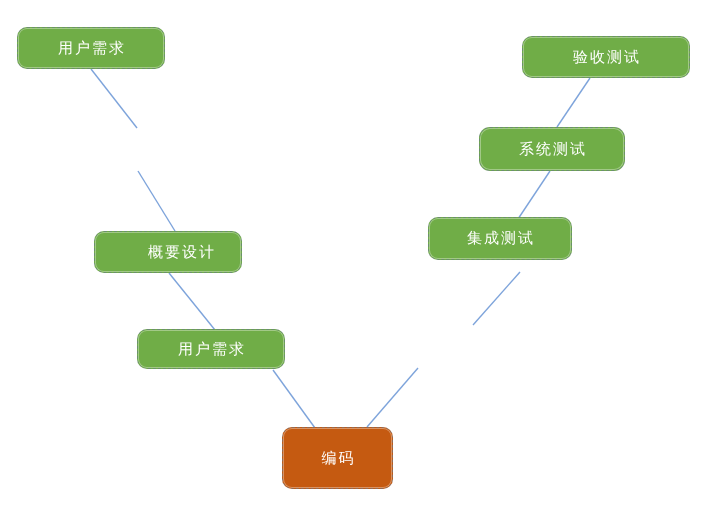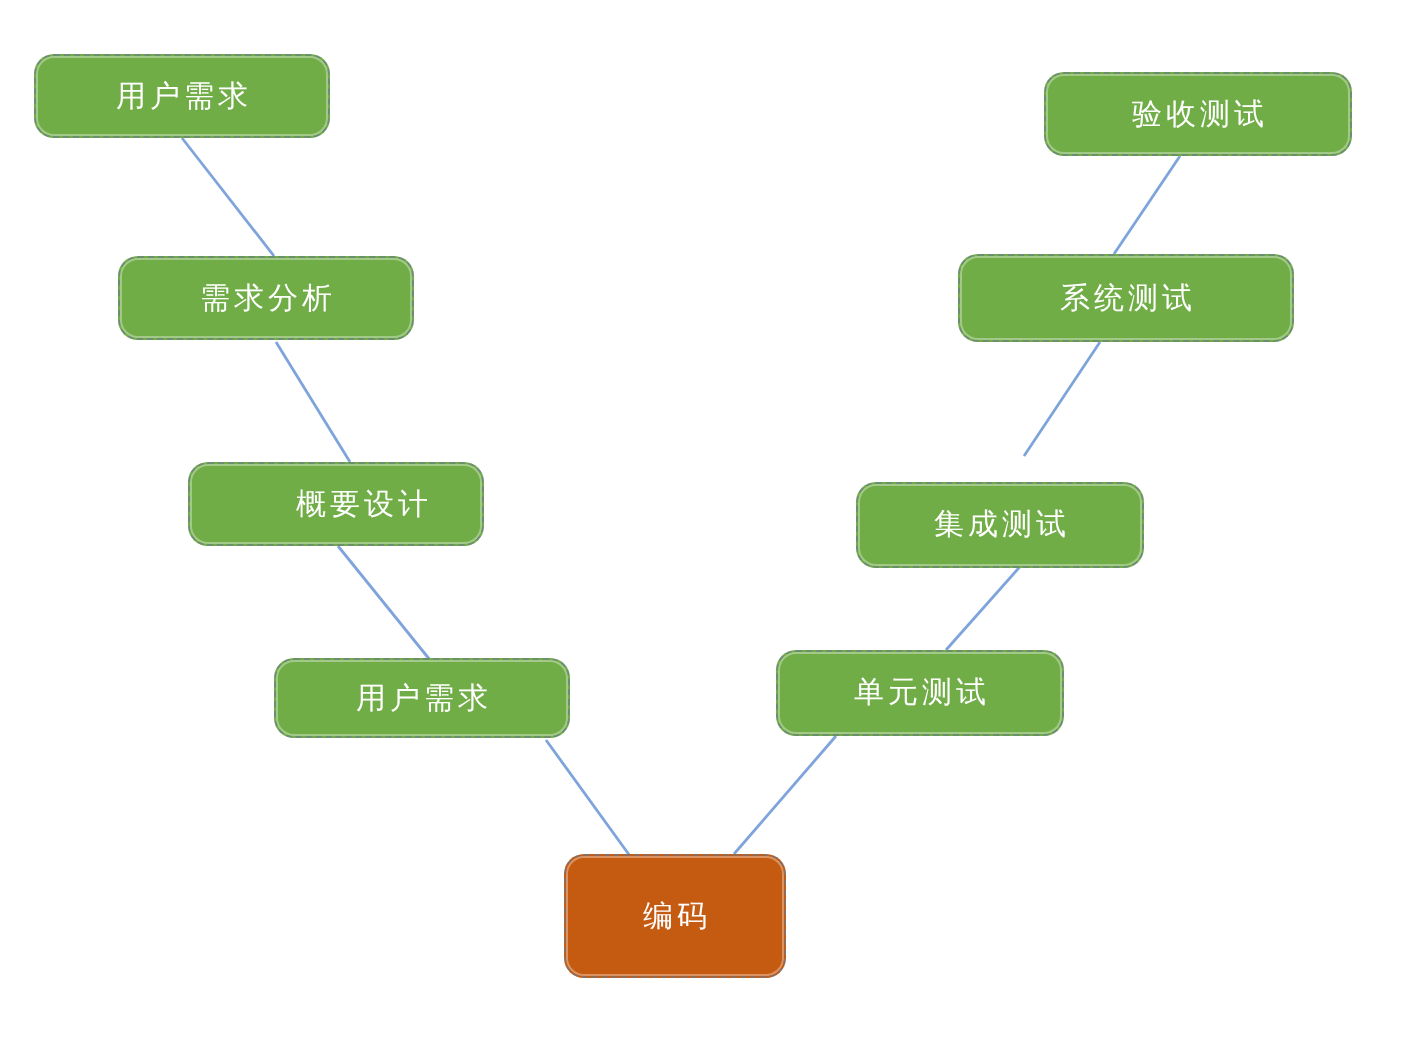--- a/index.html
+++ b/index.html
@@ -45,23 +45,23 @@
   .node.phase  { background: var(--phase-fill, #70AD47); }
   .node.coding { background: var(--coding-fill, #C55A11); }
 
   
   #node-user-requirements     { left: 17px;  top: 27px;  width: 148px; height: 42px; }
   #node-requirements-analysis { left: 59px;  top: 128px; width: 148px; height: 42px; }
   #node-preliminary-design    { left: 94px;  top: 231px; width: 148px; height: 42px; padding-left: 26px; }
   #node-detailed-design       { left: 137px; top: 329px; width: 148px; height: 40px; }
   #node-coding                { left: 282px; top: 427px; width: 111px; height: 62px; font-family: Liberation Mono, monospace; }
   #node-unit-testing          { left: 388px; top: 325px; width: 144px; height: 43px; }
-  #node-integration-testing   { left: 428px; top: 241px; width: 144px; height: 43px; }
-  #node-system-testing        { left: 479px; top: 127px; width: 168px; height: 44px; }
-  #node-acceptance-testing    { left: 522px; top: 36px;  width: 154px; height: 42px; }
+  #node-integration-testing   { left: 428px; top: 217px; width: 144px; height: 43px; }
+  #node-system-testing        { left: 479px; top: 127px; width: 146px; height: 44px; border-radius: 11px; }
+  #node-acceptance-testing    { left: 522px; top: 36px;  width: 168px; height: 42px; }
 </style>
 </head>
 <body>
 
 <div class="canvas">
 
   <svg class="connector-layer" width="706" height="523" viewBox="0 0 706 523" aria-hidden="true">
     <line x1="91" y1="69" x2="137" y2="128"></line>
     <line x1="138" y1="171" x2="175" y2="231"></line>
     <line x1="169" y1="273" x2="215" y2="330"></line>
@@ -69,39 +69,33 @@
     <line x1="418" y1="368" x2="367" y2="427"></line>
     <line x1="520" y1="272" x2="473" y2="325"></line>
     <line x1="550" y1="171" x2="512" y2="228"></line>
     <line x1="590" y1="78" x2="557" y2="127"></line>
   </svg>
 
   <div class="node phase" id="node-user-requirements">
     <span>用户需求</span>
   </div>
 
-  <div class="node phase" id="node-requirements-analysis">
-    <span>需求分析</span>
-  </div>
 
   <div class="node phase" id="node-preliminary-design">
     <span>概要设计</span>
   </div>
 
   <div class="node phase" id="node-detailed-design">
     <span>用户需求</span>
   </div>
 
   <div class="node coding" id="node-coding">
     <span>编码</span>
   </div>
 
-  <div class="node phase" id="node-unit-testing">
-    <span>单元测试</span>
-  </div>
 
   <div class="node phase" id="node-integration-testing">
     <span>集成测试</span>
   </div>
 
   <div class="node phase" id="node-system-testing">
     <span>系统测试</span>
   </div>
 
   <div class="node phase" id="node-acceptance-testing">

